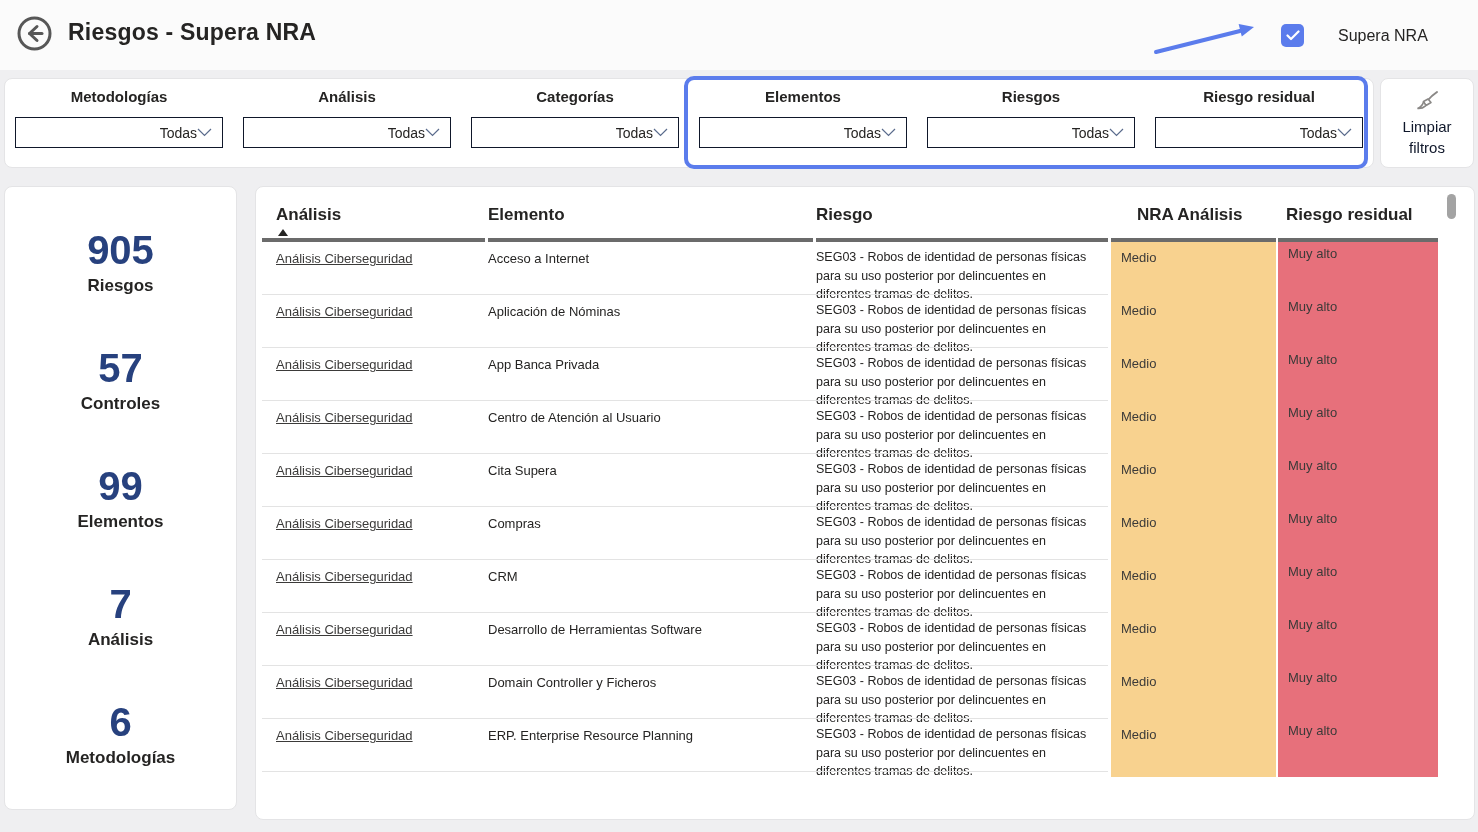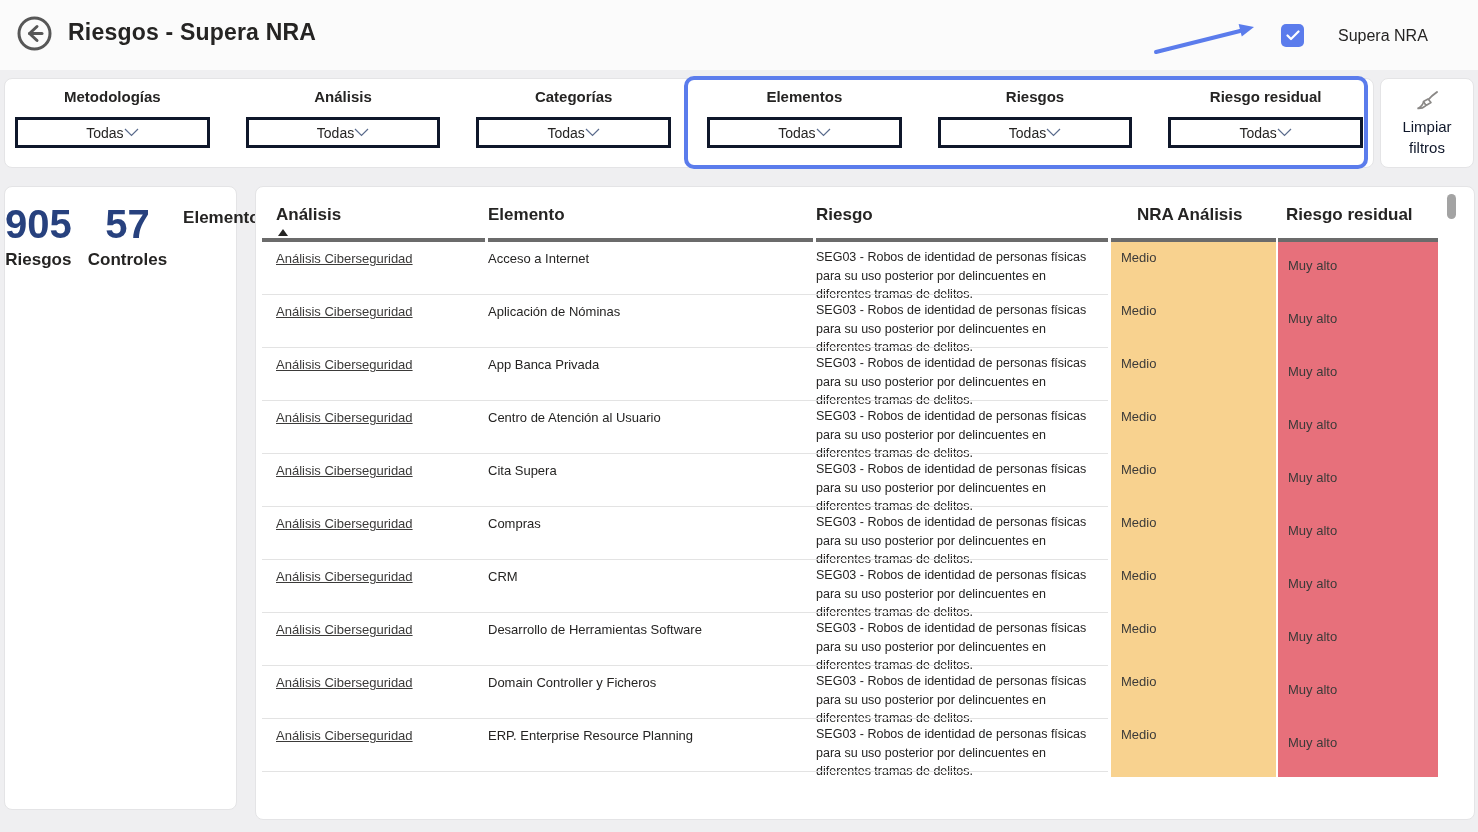--- a/index.html
+++ b/index.html
@@ -4,49 +4,49 @@
 <style>
   * { margin:0; padding:0; box-sizing:border-box; }
   :root{
     --accent:#5B7CEC; --stat-num:#27417E; --nra-bg:#F8D28F; --res-bg:#E7707B;
   }
   html,body{ width:1478px; height:832px; }
   body{
     font-family:"Liberation Sans", sans-serif;
     background:#EFEFF1; color:#252423; position:relative; overflow:hidden;
   }
-  .card{ background:#fff; border:1px solid #E4E4E6; border-radius:8px;gap:16px; }
+  .card{ background:#fff; border:1px solid #E4E4E6; border-radius:8px; }
 
   
   .titlebar{ position:absolute; left:0; top:0; width:1478px; height:70px; background:#FBFBFB; }
   .back-btn{ position:absolute; left:16px; top:15px; width:37px; height:37px; cursor:pointer; }
   .page-title{ position:absolute; left:68px; top:19px; font-size:23px; font-weight:600; letter-spacing:.2px; }
   .anno-arrow{ position:absolute; left:1150px; top:16px; }
   .checkbox{ position:absolute; left:1281px; top:24px; width:23px; height:23px;
     background:var(--accent); border-radius:5px; display:flex; align-items:center; justify-content:center; cursor:pointer; }
   .cb-label{ position:absolute; left:1338px; top:27px; font-size:16px; }
 
   
   .filter-card{ position:absolute; left:4px; top:78px; width:1370px; height:90px;
     display:grid; grid-template-columns:repeat(6,1fr); }
   .filter-group{ position:relative; padding-top:9px; }
   .filter-label{ text-align:center; font-size:15px; font-weight:600; }
   .dropdown{ position:absolute; left:10px; right:10px; top:38px; height:31px;
-    border:3px solid #0f172a; background:#fff; display:flex; align-items:center;
-    justify-content:center; padding:0 10px; cursor:pointer; }
+    border:1px solid #0f172a; background:#fff; display:flex; align-items:center;
+    justify-content:flex-end; padding:0 10px; cursor:pointer; }
   .dd-value{ font-size:14px; }
   .highlight-box{ position:absolute; left:684px; top:76px; width:684px; height:93px;
     border:4px solid var(--accent); border-radius:10px; pointer-events:none; z-index:5; }
   .clear-card{ position:absolute; left:1380px; top:78px; width:94px; height:90px;
     display:flex; flex-direction:column; align-items:center; justify-content:center; gap:1px; cursor:pointer; }
   .clear-label{ font-size:15px; color:#0f172a; text-align:center; line-height:1.35; width:62px; }
 
   
   .stats-card{ position:absolute; left:4px; top:186px; width:233px; height:624px;
-    display:flex; flex-direction:row; justify-content:space-around; padding:16px 0; }
+    display:flex; flex-direction:column; justify-content:space-around; padding:16px 0; }
   .stat{ text-align:center; }
   .stat-value{ font-size:40px; font-weight:700; color:var(--stat-num); line-height:1.05; }
   .stat-label{ font-size:17px; font-weight:600; margin-top:5px; }
 
   
   .table-card{ position:absolute; left:255px; top:186px; width:1220px; height:634px; overflow:hidden; }
   .col-h{ position:absolute; top:18px; font-size:17px; font-weight:600; }
   .col-h.c1{left:20px} .col-h.c2{left:232px} .col-h.c3{left:560px} .col-h.c4{left:881px} .col-h.c5{left:1030px}
   .sort-tri{ position:absolute; left:22px; top:42px; width:0; height:0;
     border-left:5px solid transparent; border-right:5px solid transparent; border-bottom:7px solid #252423; }
@@ -56,21 +56,21 @@
   .rows{ position:absolute; left:0; top:55px; width:1220px; height:579px; overflow:hidden; }
   .trow{ position:relative; height:53px; }
   .trow::after{ content:""; position:absolute; left:6px; width:846px; bottom:0; height:1px; background:#E3E3E3; }
   .c-analisis{ position:absolute; left:20px; top:9px; width:205px; font-size:13px;
     color:#3B3A39; text-decoration:underline; cursor:pointer; }
   .c-elemento{ position:absolute; left:232px; top:9px; width:315px; font-size:13px; }
   .c-riesgo{ position:absolute; left:560px; top:6px; width:282px; font-size:12.5px; line-height:1.48; }
   .c-nra{ position:absolute; left:855px; top:0; width:165px; height:58px;
     background:var(--nra-bg); font-size:13px; padding:8px 0 0 10px; color:#3B3A39; }
   .c-res{ position:absolute; left:1022px; top:0; width:160px; height:58px;
-    background:var(--res-bg); font-size:13px; padding:16px 0 0 10px; color:#3B3A39; }
+    background:var(--res-bg); font-size:13px; padding:4px 0 0 10px; color:#3B3A39; }
   .scroll-thumb{ position:absolute; right:18px; top:7px; width:9px; height:25px;
     border-radius:4.5px; background:#A3A3A3; cursor:pointer; }
 </style>
 </head>
 <body>
 
 <div class="titlebar">
   <svg class="back-btn" viewBox="0 0 37 37">
     <circle cx="18.5" cy="18.5" r="15.5" fill="none" stroke="#575757" stroke-width="3"></circle>
     <path d="M21 11.5 L13.5 18.5 L21 25.5" fill="none" stroke="#575757" stroke-width="3" stroke-linecap="round" stroke-linejoin="round"></path>
@@ -168,20 +168,21 @@
     <div class="stat-value">905</div>
     <div class="stat-label">Riesgos</div>
   </div>
 
   <div class="stat">
     <div class="stat-value">57</div>
     <div class="stat-label">Controles</div>
   </div>
 
   <div class="stat">
+    <div class="stat-value">99</div>
     <div class="stat-label">Elementos</div>
   </div>
 
   <div class="stat">
     <div class="stat-value">7</div>
     <div class="stat-label">Análisis</div>
   </div>
 
   <div class="stat">
     <div class="stat-value">6</div>

